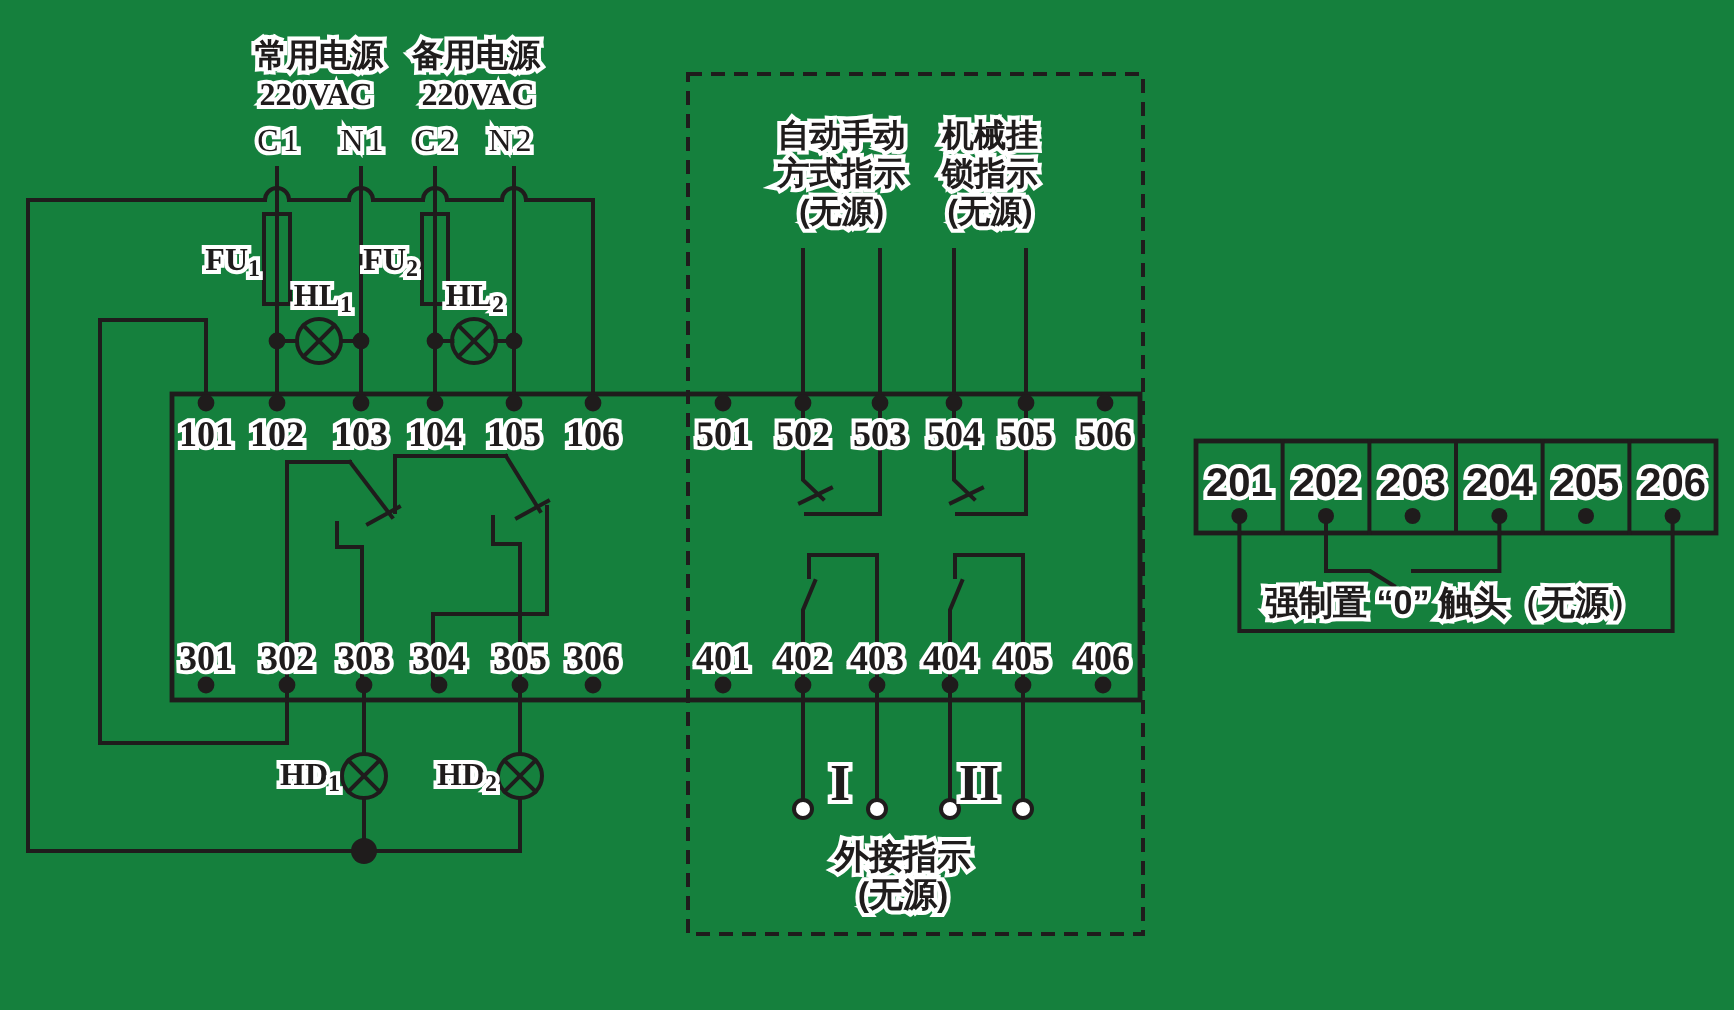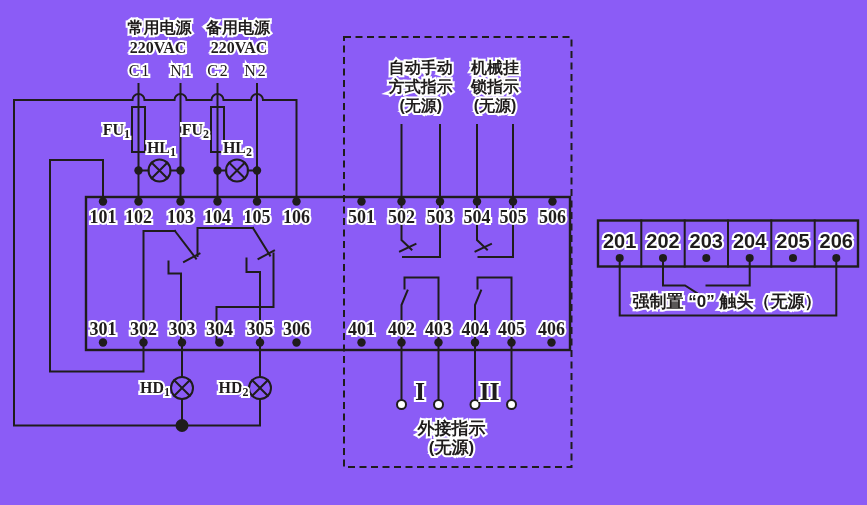--- a/index.html
+++ b/index.html
@@ -1,16 +1,16 @@
 <!DOCTYPE html>
 <html><head>
 <meta charset="utf-8">
 <style>
   html,body{margin:0;padding:0;background:#fff;}
-  #stage{position:relative;width:867px;height:505px;background:#8b5cf6;overflow:hidden;}
+  #stage{position:relative;width:867px;height:505px;background:#15803d;overflow:hidden;}
   svg{display:block;}
   .wire{fill:none;stroke:#1f1c1c;stroke-width:2;stroke-linecap:square;stroke-linejoin:miter;}
   .thick{stroke-width:2.4;}
   .dashedbox{fill:none;stroke:#1f1c1c;stroke-width:2;stroke-dasharray:7 4.5;}
   .dot{fill:#1f1c1c;stroke:none;}
   .opencirc{fill:#ffffff;stroke:#1f1c1c;stroke-width:2;}
   .comp{fill:none;stroke:#1f1c1c;stroke-width:2;}
   text{fill:#1f1c1c;paint-order:stroke;stroke:#ffffff;stroke-width:4px;}
   .num{font-family:"Liberation Serif",serif;font-weight:bold;font-size:18px;text-anchor:middle;}
   .stripnum{font-family:"Liberation Sans",sans-serif;font-weight:bold;font-size:20px;text-anchor:middle;}

